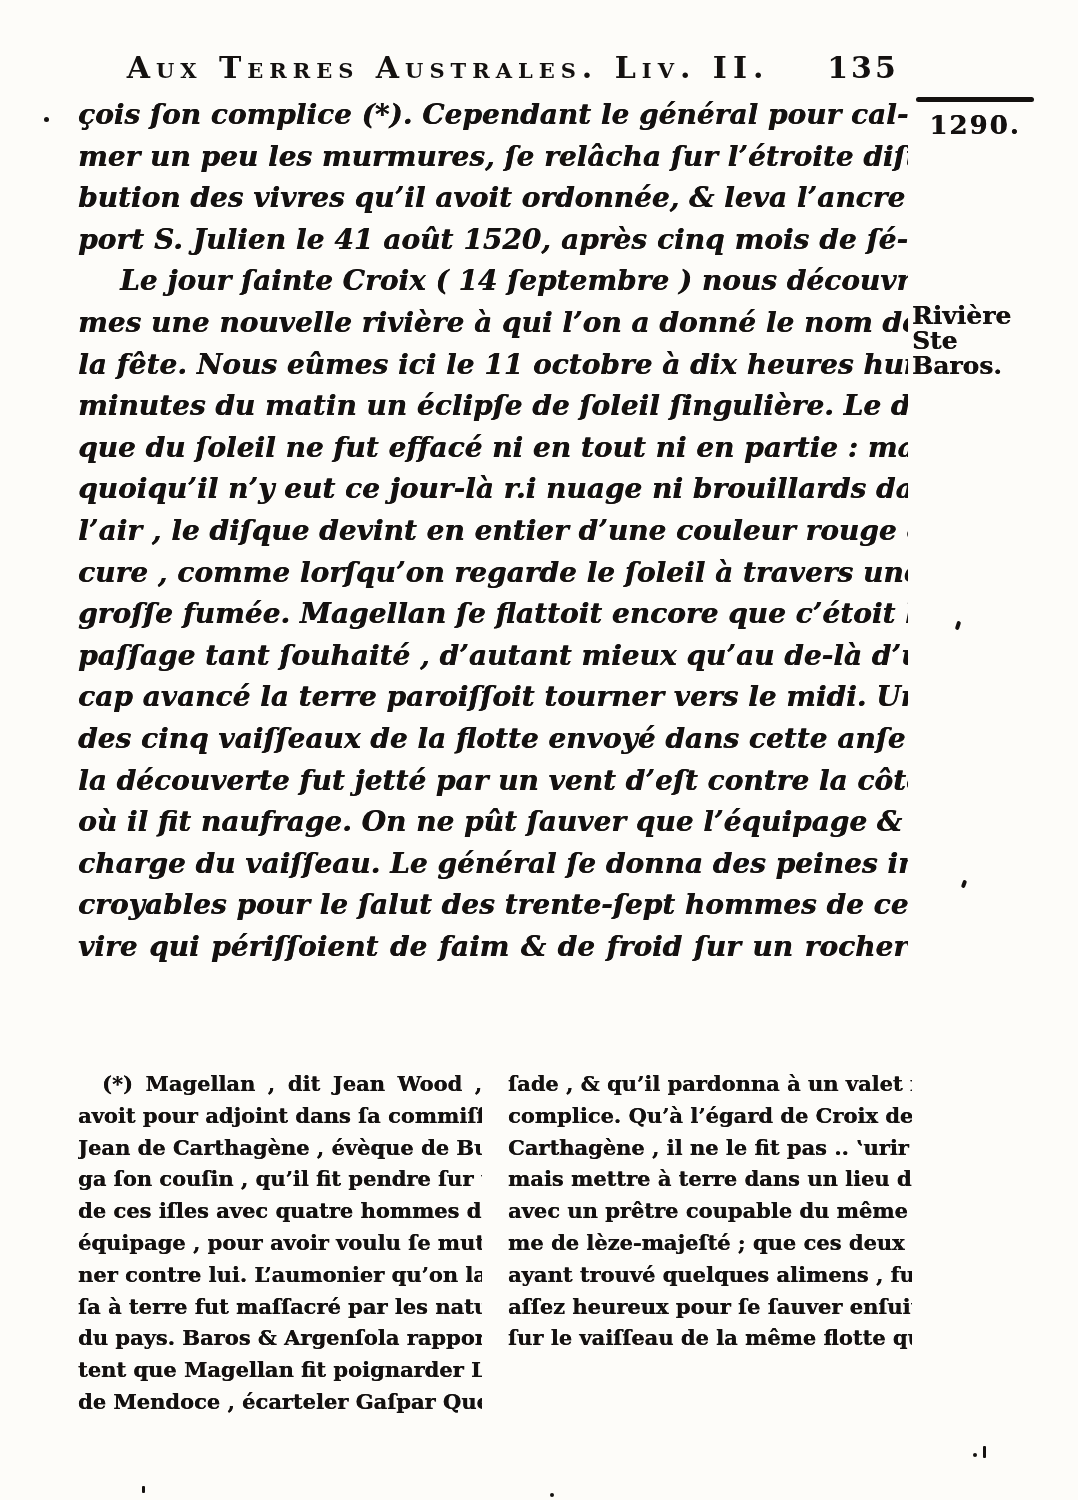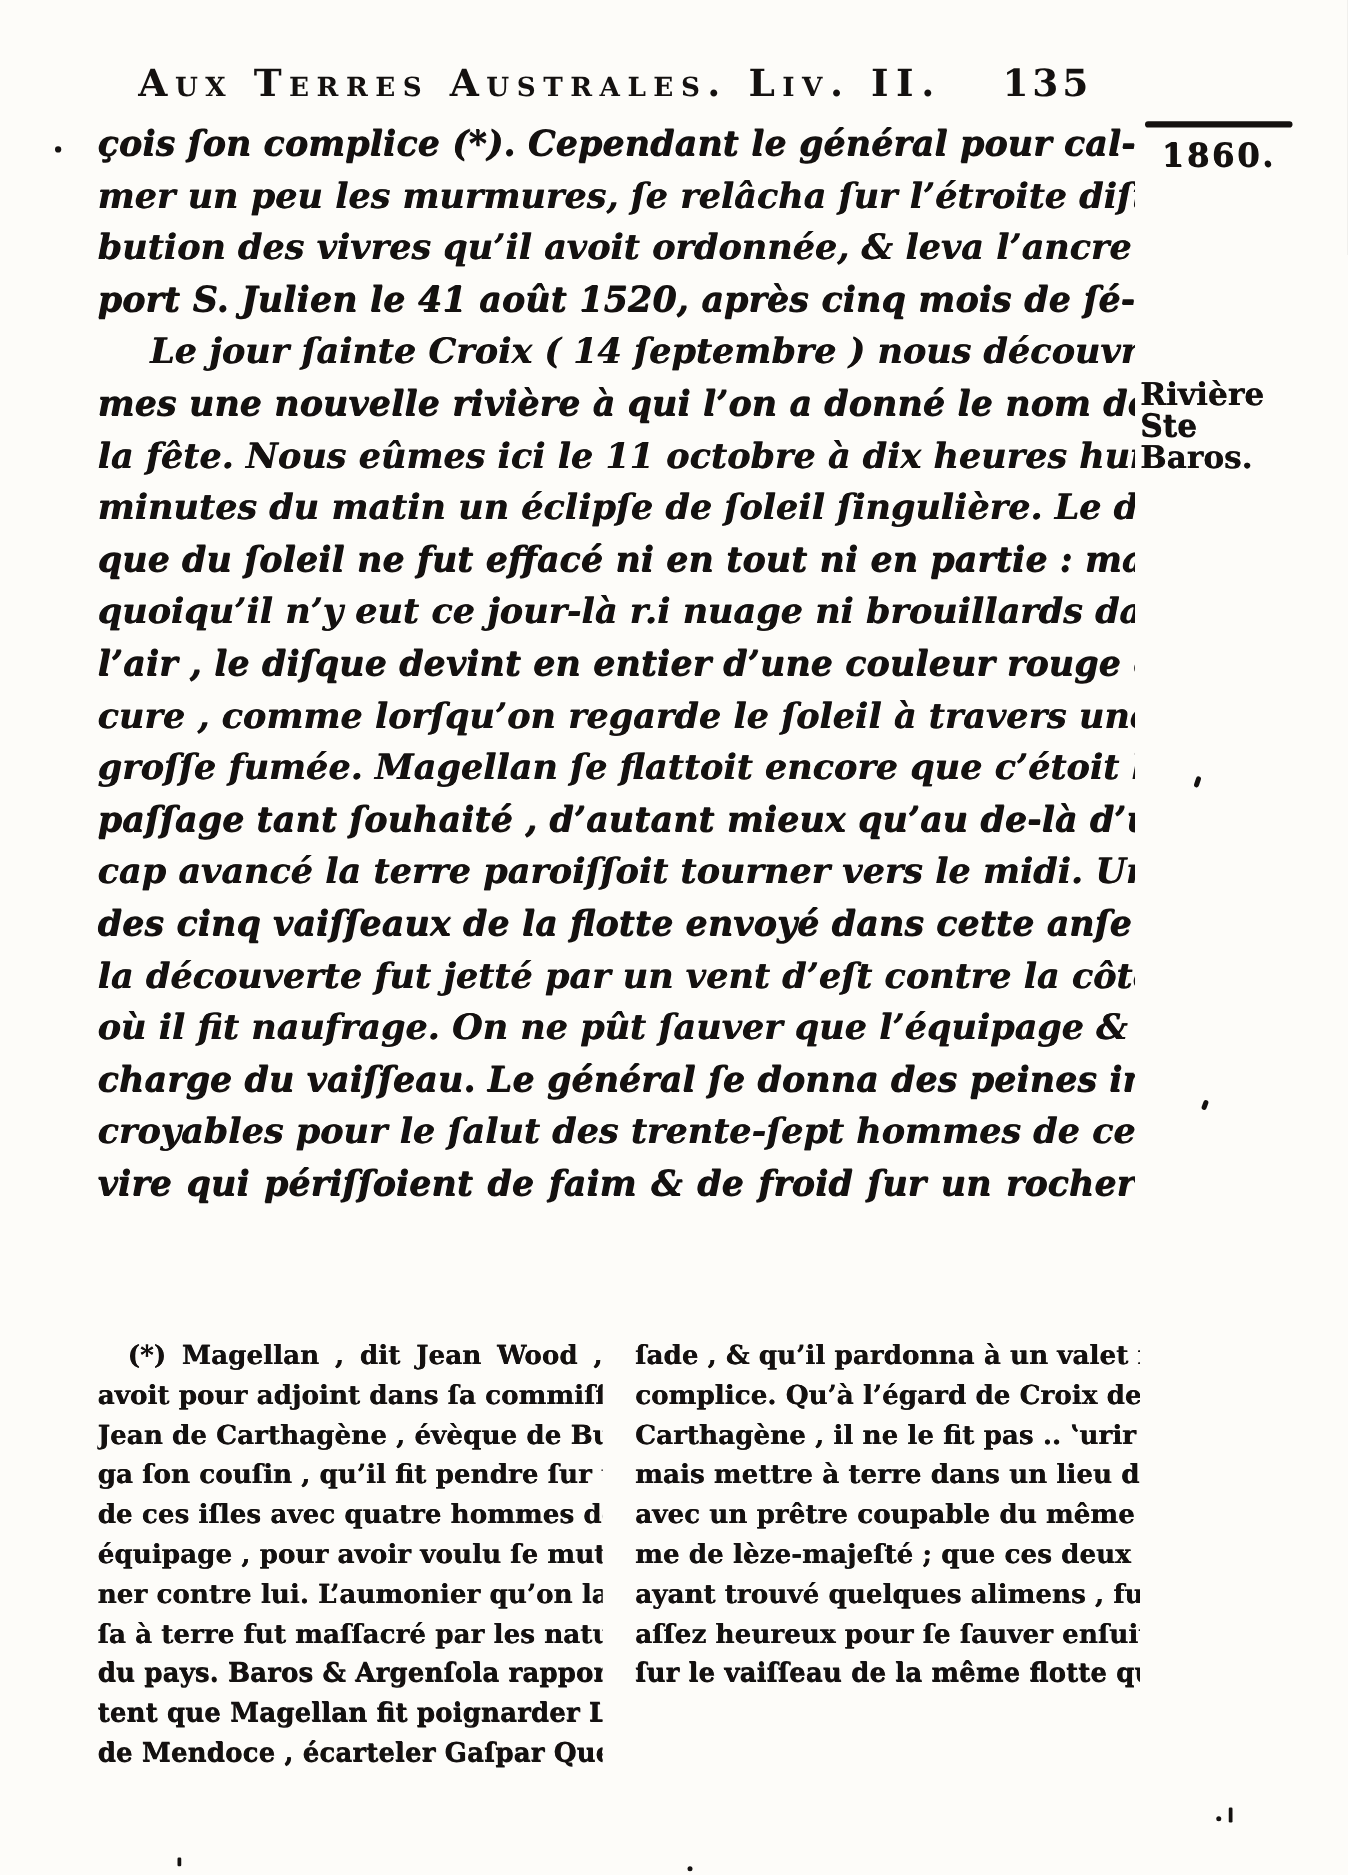--- a/index.html
+++ b/index.html
@@ -12,32 +12,32 @@
     width:1078px;height:1500px;
     margin:0 auto;
     background:var(--paper);
     color:var(--ink);
     font-family:"DejaVu Serif","Liberation Serif",serif;
     font-weight:700;
     overflow:hidden;
   }
   
   .runhead{
-    position:absolute;left:62px;top:50px;width:830px;
+    position:absolute;left:78px;top:50px;width:830px;
     display:flex;align-items:baseline;
   }
   .runhead .title{
     flex:1;text-align:center;
     font-size:30px;
     font-variant-caps:small-caps;
     letter-spacing:6px;
     white-space:nowrap;
   }
   .runhead .pagenum{
-    width:90px;text-align:left;
+    width:90px;text-align:center;
     font-size:30px;letter-spacing:3px;
   }
   
   .bodytext{
     position:absolute;left:78px;top:94px;width:830px;font-style:italic;
   }
   .bline{
     font-size:28px;
     height:41.6px;line-height:41.6px;
     text-align:justify;text-align-last:justify;
@@ -90,21 +90,21 @@
 <body>
 
 <div class="page">
 
   <div class="runhead">
     <div class="title">Aux Terres Australes. Liv. II.</div>
     <div class="pagenum">135</div>
   </div>
 
   <div class="margin-rule"></div>
-  <div class="margin-year">1860.</div>
+  <div class="margin-year">1290.</div>
 
   <div class="margin-note">
     <div>Rivière Ste</div>
     <div>Baros.</div>
   </div>
 
   <div class="bodytext">
       <div class="bline">çois ſon complice (*). Cependant le général pour cal-</div>
       <div class="bline">mer un peu les murmures, ſe relâcha ſur l’étroite diſtri-</div>
       <div class="bline">bution des vivres qu’il avoit ordonnée, &amp; leva l’ancre du</div>

